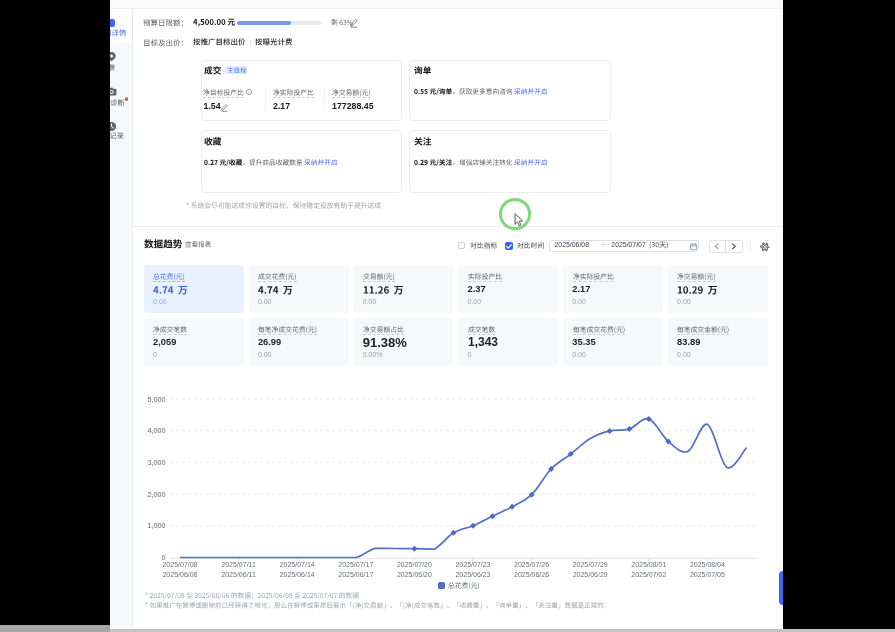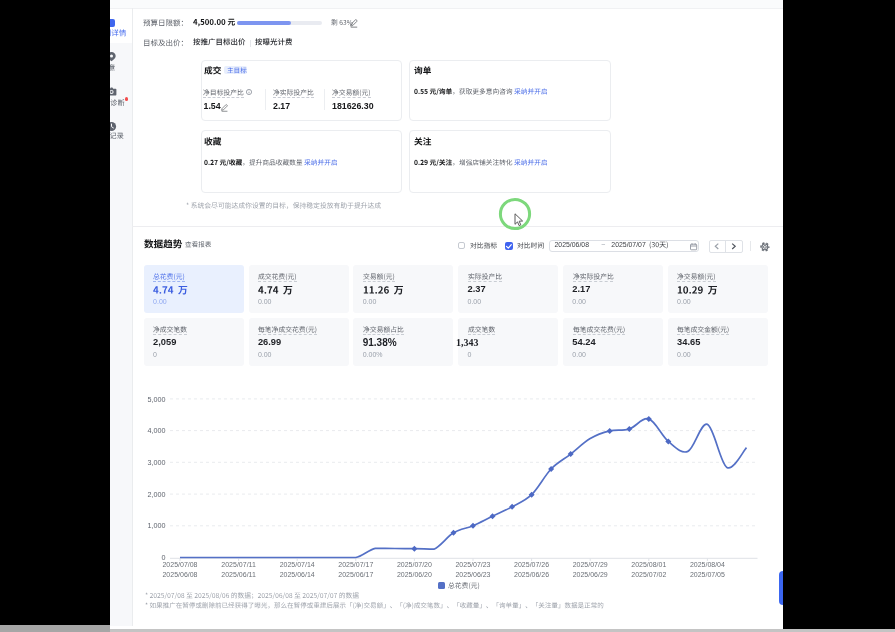--- a/index.html
+++ b/index.html
@@ -367,21 +367,21 @@
 <div style="position:absolute;left:332px;top:96.6px;width:38.596799999999995px;height:0.1px;border-bottom:1px dashed #c9ccd4;"></div>
 <div style="position:absolute;left:264.5px;top:89px;width:1px;height:21px;background:#eceef1;"></div>
 <div style="position:absolute;left:323.5px;top:89px;width:1px;height:21px;background:#eceef1;"></div>
 <div style="position:absolute;top:101.6px;font-family:'Liberation Sans',sans-serif;font-size:8.8px;line-height:8.8px;color:#17181a;white-space:nowrap;font-weight:700;left:203.5px;">1.54</div>
 <svg style="position:absolute;left:220.6px;top:103.6px;overflow:visible" width="6.6" height="6.6">
 <g transform="scale(0.5499999999999999)">
       <path d="M1 11.5 L2 8.2 L8.7 1.5 a1.1 1.1 0 0 1 1.6 0 l0.8 0.8 a1.1 1.1 0 0 1 0 1.6 L4.4 10.6 L1 11.5 Z M1.2 13.2 h10.5" stroke="#46494f" stroke-width="1.1" fill="none"></path>
     </g>
   </svg>
 <div style="position:absolute;top:101.6px;font-family:'Liberation Sans',sans-serif;font-size:8.8px;line-height:8.8px;color:#17181a;white-space:nowrap;font-weight:700;left:273px;">2.17</div>
-<div style="position:absolute;top:101.6px;font-family:'Liberation Sans',sans-serif;font-size:8.8px;line-height:8.8px;color:#17181a;white-space:nowrap;font-weight:700;left:332px;">181626.30</div>
+<div style="position:absolute;top:101.6px;font-family:'Liberation Sans',sans-serif;font-size:8.8px;line-height:8.8px;color:#17181a;white-space:nowrap;font-weight:700;left:332px;">177288.45</div>
 <svg style="position:absolute;left:413.5px;top:66.2px;overflow:visible;" width="17.4" height="11.3">
     <g transform="translate(0,7.66) scale(0.008700,-0.008700)">
       <use href="#b8be2" x="0" fill="#17181a"></use>
       <use href="#b5355" x="1000" fill="#17181a"></use>
     </g>
   </svg>
 <svg style="position:absolute;left:413.5px;top:87.8px;overflow:visible;" width="133.6" height="8.7">
     <g transform="translate(0,5.90) scale(0.006700,-0.006700)">
       <use href="#b30" x="0" fill="#17181a"></use>
       <use href="#b2e" x="590" fill="#17181a"></use>
@@ -730,67 +730,67 @@
     <g transform="translate(0,5.98) scale(0.006800,-0.006800)">
       <use href="#r51c0" x="0" fill="#5a5e66"></use>
       <use href="#r4ea4" x="1000" fill="#5a5e66"></use>
       <use href="#r6613" x="2000" fill="#5a5e66"></use>
       <use href="#r989d" x="3000" fill="#5a5e66"></use>
       <use href="#r5360" x="4000" fill="#5a5e66"></use>
       <use href="#r6bd4" x="5000" fill="#5a5e66"></use>
     </g>
   </svg>
 <div style="position:absolute;left:362.9px;top:333.7px;width:40.8px;height:0.1px;border-bottom:1px dashed #c9cdd3;"></div>
-<div style="position:absolute;top:338.3px;font-family:'Liberation Sans',sans-serif;font-size:10px;line-height:9.3px;color:#1d1f24;white-space:nowrap;font-weight:700;left:362.7px;">91.38%</div>
+<div style="position:absolute;top:338.3px;font-family:'Liberation Sans',sans-serif;font-size:13px;line-height:9.3px;color:#1d1f24;white-space:nowrap;font-weight:700;left:362.7px;">91.38%</div>
 <div style="position:absolute;top:351.0px;font-family:'Liberation Sans',sans-serif;font-size:7.0px;line-height:7.0px;color:#9ba1ab;white-space:nowrap;font-weight:400;left:362.7px;">0.00%</div>
 <div style="position:absolute;left:458.2px;top:317.5px;width:100px;height:48.5px;background:#f7f8fa;border-radius:3px;"></div>
 <svg style="position:absolute;left:467.7px;top:325.8px;overflow:visible;" width="27.2" height="8.8">
     <g transform="translate(0,5.98) scale(0.006800,-0.006800)">
       <use href="#r6210" x="0" fill="#5a5e66"></use>
       <use href="#r4ea4" x="1000" fill="#5a5e66"></use>
       <use href="#r7b14" x="2000" fill="#5a5e66"></use>
       <use href="#r6570" x="3000" fill="#5a5e66"></use>
     </g>
   </svg>
 <div style="position:absolute;left:467.7px;top:333.7px;width:27.2px;height:0.1px;border-bottom:1px dashed #c9cdd3;"></div>
-<div style="position:absolute;top:338.3px;font-family:Liberation Serif, serif;font-size:10px;line-height:9.3px;color:#1d1f24;white-space:nowrap;font-weight:700;left:456px;">1,343</div>
+<div style="position:absolute;top:338.3px;font-family:Liberation Sans, sans-serif;font-size:12px;line-height:9.3px;color:#1d1f24;white-space:nowrap;font-weight:700;left:468px;">1,343</div>
 <div style="position:absolute;top:351.0px;font-family:'Liberation Sans',sans-serif;font-size:7.0px;line-height:7.0px;color:#9ba1ab;white-space:nowrap;font-weight:400;left:467.5px;">0</div>
 <div style="position:absolute;left:563.0px;top:317.5px;width:100px;height:48.5px;background:#f7f8fa;border-radius:3px;"></div>
 <svg style="position:absolute;left:572.5px;top:325.8px;overflow:visible;" width="52.2" height="8.8">
     <g transform="translate(0,5.98) scale(0.006800,-0.006800)">
       <use href="#r6bcf" x="0" fill="#5a5e66"></use>
       <use href="#r7b14" x="1000" fill="#5a5e66"></use>
       <use href="#r6210" x="2000" fill="#5a5e66"></use>
       <use href="#r4ea4" x="3000" fill="#5a5e66"></use>
       <use href="#r82b1" x="4000" fill="#5a5e66"></use>
       <use href="#r8d39" x="5000" fill="#5a5e66"></use>
       <use href="#r28" x="6000" fill="#5a5e66"></use>
       <use href="#r5143" x="6338" fill="#5a5e66"></use>
       <use href="#r29" x="7338" fill="#5a5e66"></use>
     </g>
   </svg>
 <div style="position:absolute;left:572.5px;top:333.7px;width:52.196799999999996px;height:0.1px;border-bottom:1px dashed #c9cdd3;"></div>
-<div style="position:absolute;top:338.3px;font-family:'Liberation Sans',sans-serif;font-size:9.3px;line-height:9.3px;color:#1d1f24;white-space:nowrap;font-weight:700;left:572.3px;">54.24</div>
+<div style="position:absolute;top:338.3px;font-family:'Liberation Sans',sans-serif;font-size:9.3px;line-height:9.3px;color:#1d1f24;white-space:nowrap;font-weight:700;left:572.3px;">35.35</div>
 <div style="position:absolute;top:351.0px;font-family:'Liberation Sans',sans-serif;font-size:7.0px;line-height:7.0px;color:#9ba1ab;white-space:nowrap;font-weight:400;left:572.3px;">0.00</div>
 <div style="position:absolute;left:667.8px;top:317.5px;width:100px;height:48.5px;background:#f7f8fa;border-radius:3px;"></div>
 <svg style="position:absolute;left:677.3px;top:325.8px;overflow:visible;" width="52.2" height="8.8">
     <g transform="translate(0,5.98) scale(0.006800,-0.006800)">
       <use href="#r6bcf" x="0" fill="#5a5e66"></use>
       <use href="#r7b14" x="1000" fill="#5a5e66"></use>
       <use href="#r6210" x="2000" fill="#5a5e66"></use>
       <use href="#r4ea4" x="3000" fill="#5a5e66"></use>
       <use href="#r91d1" x="4000" fill="#5a5e66"></use>
       <use href="#r989d" x="5000" fill="#5a5e66"></use>
       <use href="#r28" x="6000" fill="#5a5e66"></use>
       <use href="#r5143" x="6338" fill="#5a5e66"></use>
       <use href="#r29" x="7338" fill="#5a5e66"></use>
     </g>
   </svg>
 <div style="position:absolute;left:677.3px;top:333.7px;width:52.196799999999996px;height:0.1px;border-bottom:1px dashed #c9cdd3;"></div>
-<div style="position:absolute;top:338.3px;font-family:'Liberation Sans',sans-serif;font-size:9.3px;line-height:9.3px;color:#1d1f24;white-space:nowrap;font-weight:700;left:677.0999999999999px;">34.65</div>
+<div style="position:absolute;top:338.3px;font-family:'Liberation Sans',sans-serif;font-size:9.3px;line-height:9.3px;color:#1d1f24;white-space:nowrap;font-weight:700;left:677.0999999999999px;">83.89</div>
 <div style="position:absolute;top:351.0px;font-family:'Liberation Sans',sans-serif;font-size:7.0px;line-height:7.0px;color:#9ba1ab;white-space:nowrap;font-weight:400;left:677.0999999999999px;">0.00</div>
 <svg style="position:absolute;left:137px;top:386px;overflow:visible" width="646" height="195">
 <line x1="33" y1="172.3" x2="620.5" y2="172.3" stroke="#dfe2e7" stroke-width="1"></line>
     <line x1="43.0" y1="172.3" x2="43.0" y2="175" stroke="#dfe2e7" stroke-width="1"></line>
     <line x1="101.6" y1="172.3" x2="101.6" y2="175" stroke="#dfe2e7" stroke-width="1"></line>
     <line x1="160.2" y1="172.3" x2="160.2" y2="175" stroke="#dfe2e7" stroke-width="1"></line>
     <line x1="218.8" y1="172.3" x2="218.8" y2="175" stroke="#dfe2e7" stroke-width="1"></line>
     <line x1="277.4" y1="172.3" x2="277.4" y2="175" stroke="#dfe2e7" stroke-width="1"></line>
     <line x1="336.0" y1="172.3" x2="336.0" y2="175" stroke="#dfe2e7" stroke-width="1"></line>
     <line x1="394.6" y1="172.3" x2="394.6" y2="175" stroke="#dfe2e7" stroke-width="1"></line>

